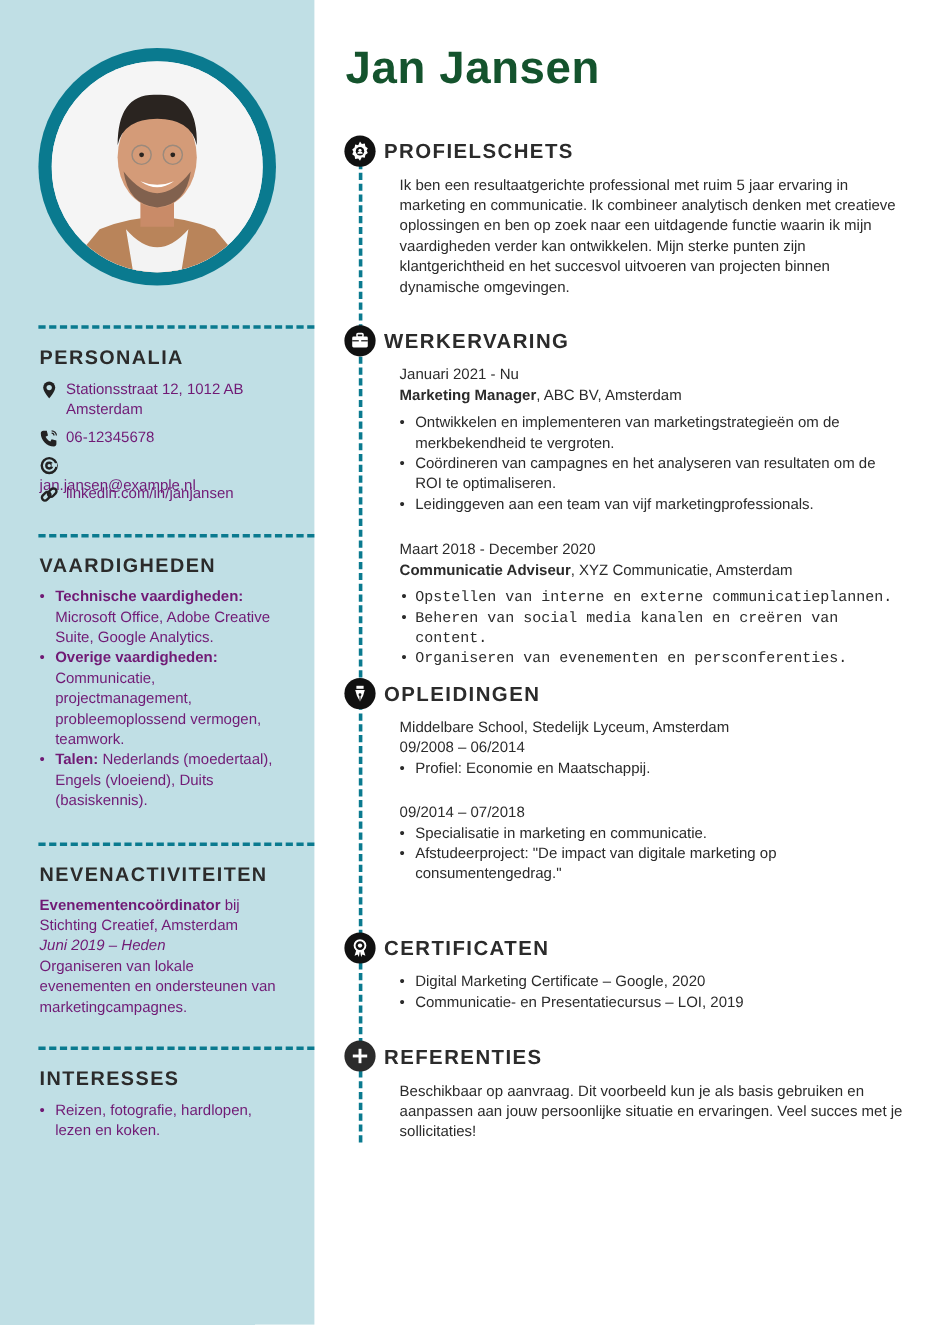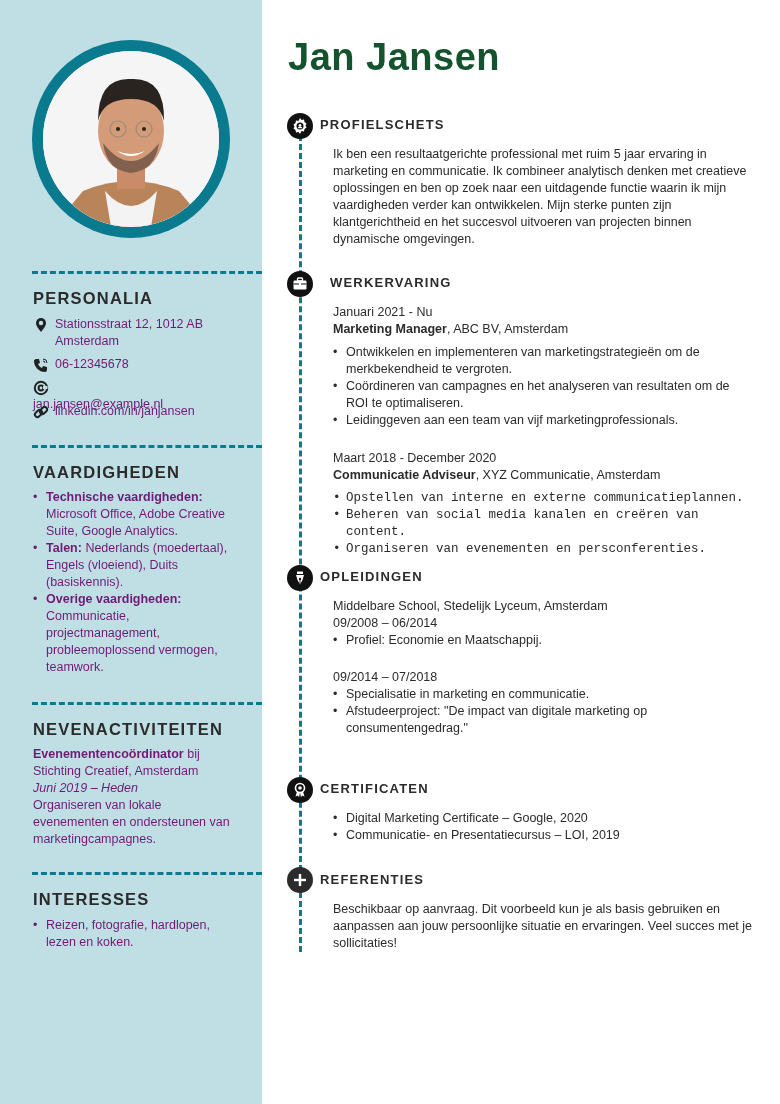--- a/index.html
+++ b/index.html
@@ -11,21 +11,21 @@
   .side-h { position:absolute; left:33px; font-weight:bold; font-size:16.5px; letter-spacing:1.2px; color:#2b2b2b; }
   .side-text { font-size:12.5px; line-height:17px; color:#701a75; }
   .contact { position:absolute; left:33px; display:flex; align-items:flex-start; }
   .contact .ic { width:16px; height:16px; margin-right:6px; margin-top:1px; flex:none; }
   ul.blt { list-style:none; margin:0; padding:0; }
   ul.blt li { position:relative; padding-left:13px; }
   ul.blt li::before { content:"•"; position:absolute; left:0; top:0; }
   .main-name { position:absolute; left:288px; top:36px; font-size:38px; font-weight:bold; color:#14532d; letter-spacing:0.5px; }
   .timeline { position:absolute; left:299px; top:126px; width:0; height:826px; border-left:3px dashed #0a7a8f; }
   .sec-icon { position:absolute; left:287px; width:26px; height:26px; border-radius:50%; background:#111; display:flex; align-items:center; justify-content:center; }
-  .sec-h { position:absolute; left:320px; font-weight:bold; font-size:13px; letter-spacing:1.2px; color:#2b2b2b; }
+  .sec-h { position:absolute; left:320px; font-weight:bold; font-size:17px; letter-spacing:1.2px; color:#2b2b2b; }
   .body-text { position:absolute; left:333px; width:420px; font-size:12.5px; line-height:17px; color:#2b2b2b; }
   .body-text ul.blt li { padding-left:13px; }
   b { font-weight:bold; }
   i { font-style:italic; }
 </style>
 </head>
 <body>
 
 <div class="sidebar">
   <div class="photo-ring">
@@ -80,22 +80,22 @@
         <rect x="1.5" y="7" width="8" height="5" rx="2.5" transform="rotate(-45 5.5 9.5)" fill="none" stroke="#222" stroke-width="2"></rect>
         <rect x="6.5" y="4" width="8" height="5" rx="2.5" transform="rotate(-45 10.5 6.5)" fill="none" stroke="#222" stroke-width="2"></rect>
       </svg>
     <div>linkedin.com/in/janjansen</div>
   </div>
 
   <div class="dash" style="top:445px;"></div>
   <div class="side-h" style="top:463px;">VAARDIGHEDEN</div>
   <ul class="blt side-text" style="position:absolute; left:33px; top:489px; width:200px;">
     <li><b>Technische vaardigheden:</b> <span>Microsoft Office, Adobe Creative Suite, Google Analytics.</span></li>
+    <li><b>Overige vaardigheden:</b> <span>Communicatie, projectmanagement, probleemoplossend vermogen, teamwork.</span></li>
     <li><b>Talen:</b> <span>Nederlands (moedertaal), Engels (vloeiend), Duits (basiskennis).</span></li>
-    <li><b>Overige vaardigheden:</b> <span>Communicatie, projectmanagement, probleemoplossend vermogen, teamwork.</span></li>
   </ul>
 
   <div class="dash" style="top:702px;"></div>
   <div class="side-h" style="top:720px;">NEVENACTIVITEITEN</div>
   <div class="side-text" style="position:absolute; left:33px; top:746px; width:205px;">
     <div><b>Evenementencoördinator</b><span> bij Stichting Creatief, Amsterdam</span></div>
     <div><i>Juni 2019 – Heden</i></div>
     <div>Organiseren van lokale evenementen en ondersteunen van marketingcampagnes.</div>
   </div>
 
@@ -122,21 +122,21 @@
 <div class="body-text" style="top:146px;">Ik ben een resultaatgerichte professional met ruim 5 jaar ervaring in marketing en communicatie. Ik combineer analytisch denken met creatieve oplossingen en ben op zoek naar een uitdagende functie waarin ik mijn vaardigheden verder kan ontwikkelen. Mijn sterke punten zijn klantgerichtheid en het succesvol uitvoeren van projecten binnen dynamische omgevingen.</div>
 
 <div class="sec-icon" style="top:271px;">
   <svg width="16" height="16" viewBox="0 0 16 16">
       <rect x="1.5" y="4.5" width="13" height="9" rx="1.2" fill="#fff"></rect>
       <rect x="5.5" y="2" width="5" height="3" rx="0.8" fill="none" stroke="#fff" stroke-width="1.3"></rect>
       <rect x="1.5" y="7.5" width="13" height="1" fill="#111"></rect>
       <rect x="7" y="7" width="2" height="2" fill="#fff"></rect>
     </svg>
 </div>
-<div class="sec-h" style="top:275px;margin-left:10px;">WERKERVARING</div>
+<div class="sec-h" style="top:275px;">WERKERVARING</div>
 
 <div class="body-text" style="top:304px;">
   <div>Januari 2021 - Nu</div>
   <div><b>Marketing Manager</b><span>, ABC BV, Amsterdam</span></div>
   <ul class="blt" style="margin-top:6px;">
     <li>Ontwikkelen en implementeren van marketingstrategieën om de merkbekendheid te vergroten.</li>
     <li>Coördineren van campagnes en het analyseren van resultaten om de ROI te optimaliseren.</li>
     <li>Leidinggeven aan een team van vijf marketingprofessionals.</li>
   </ul>
 </div>

